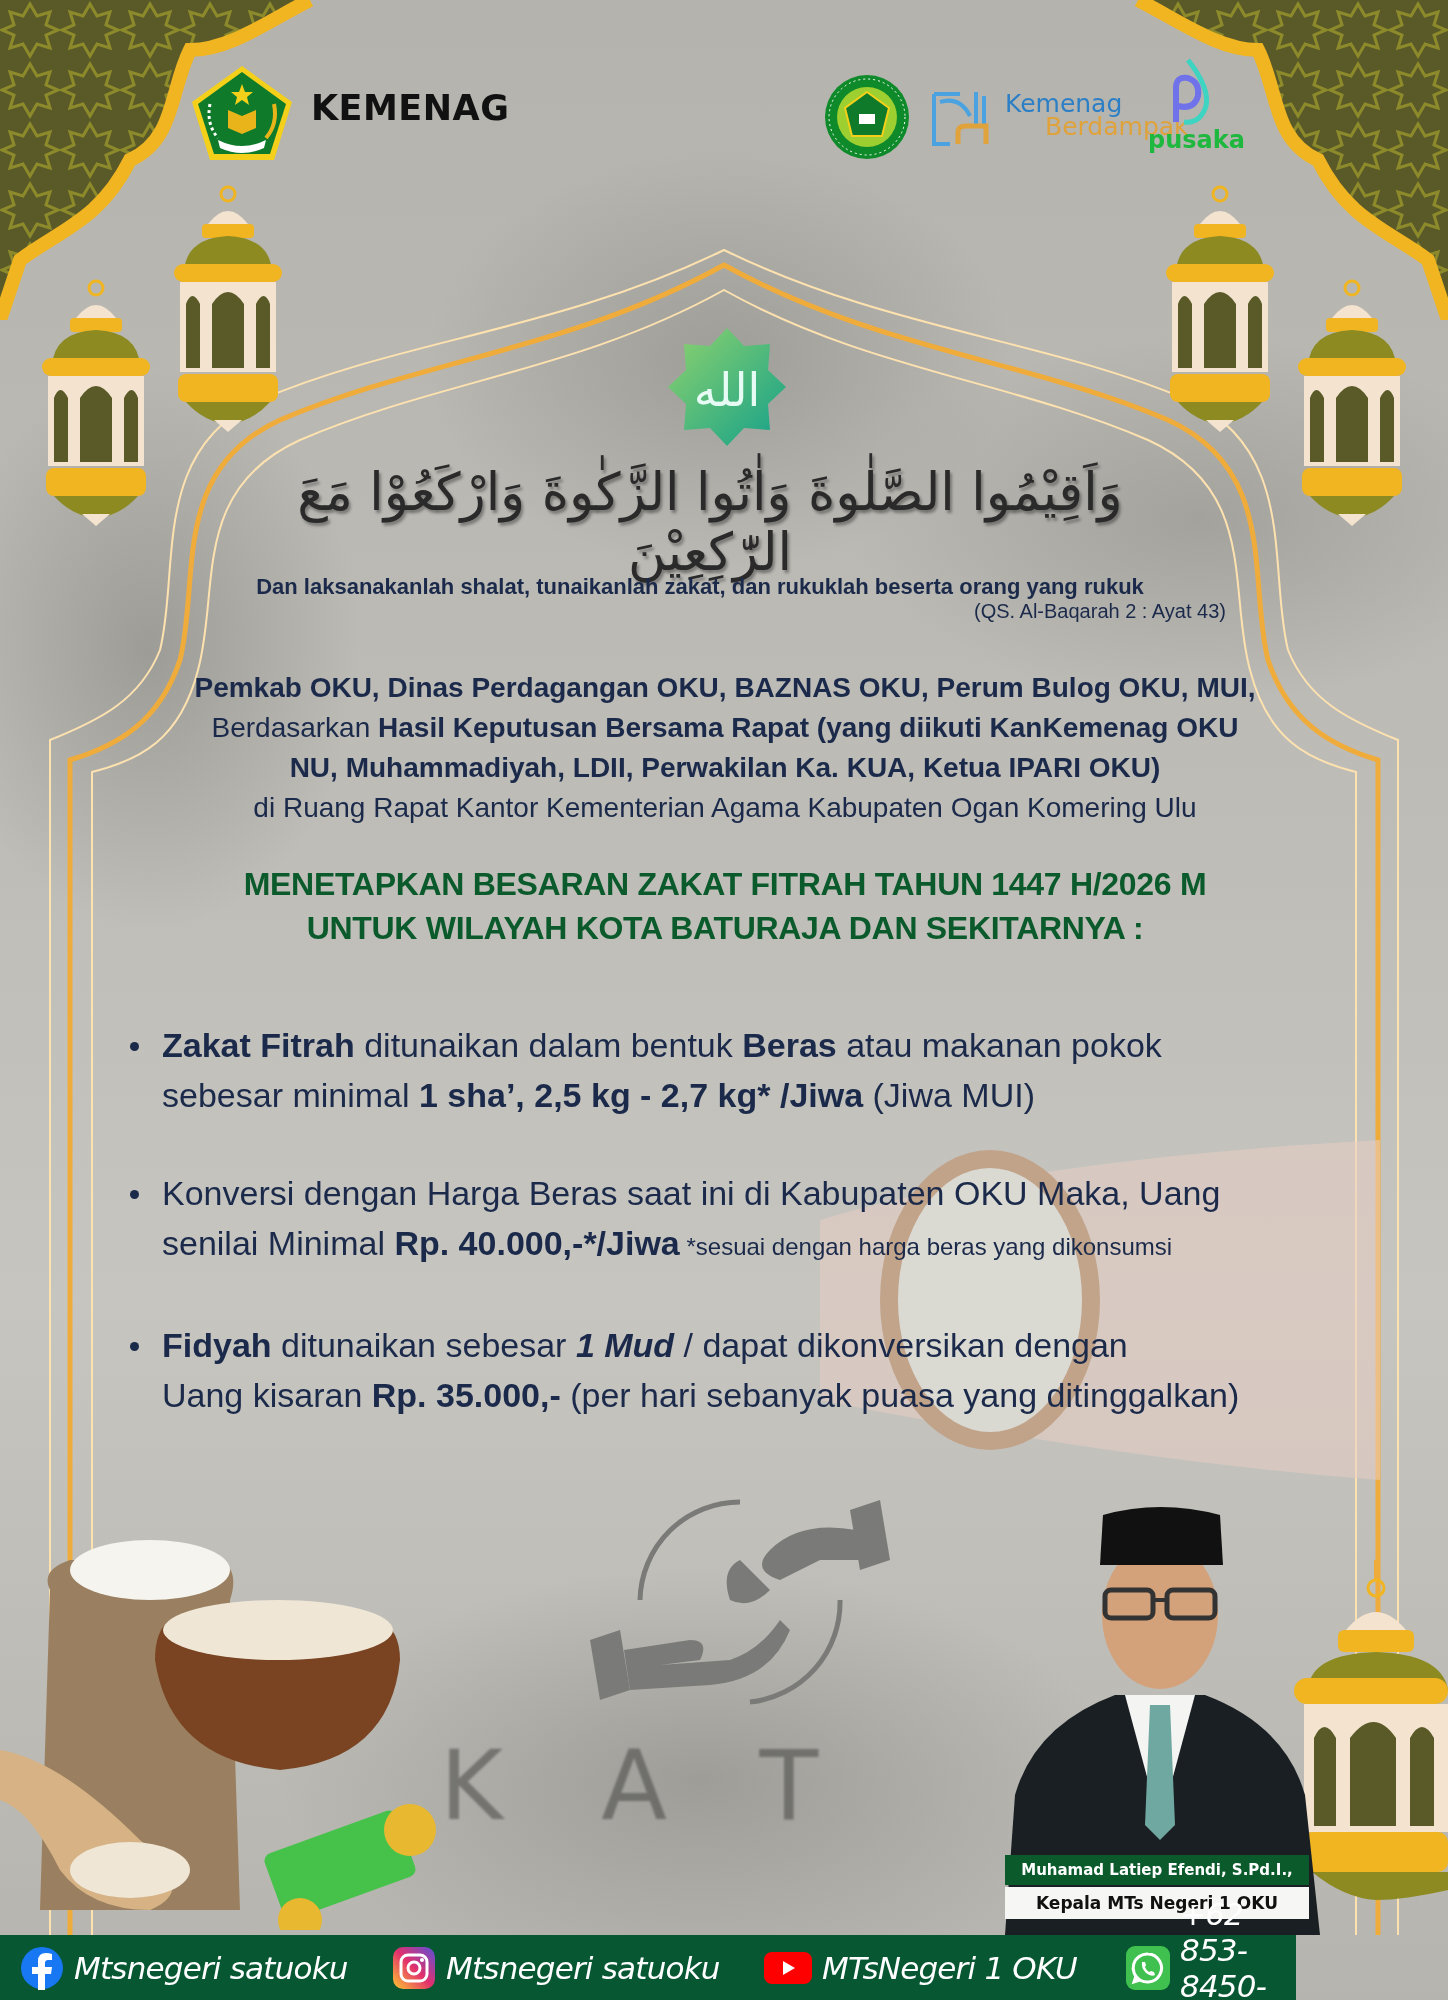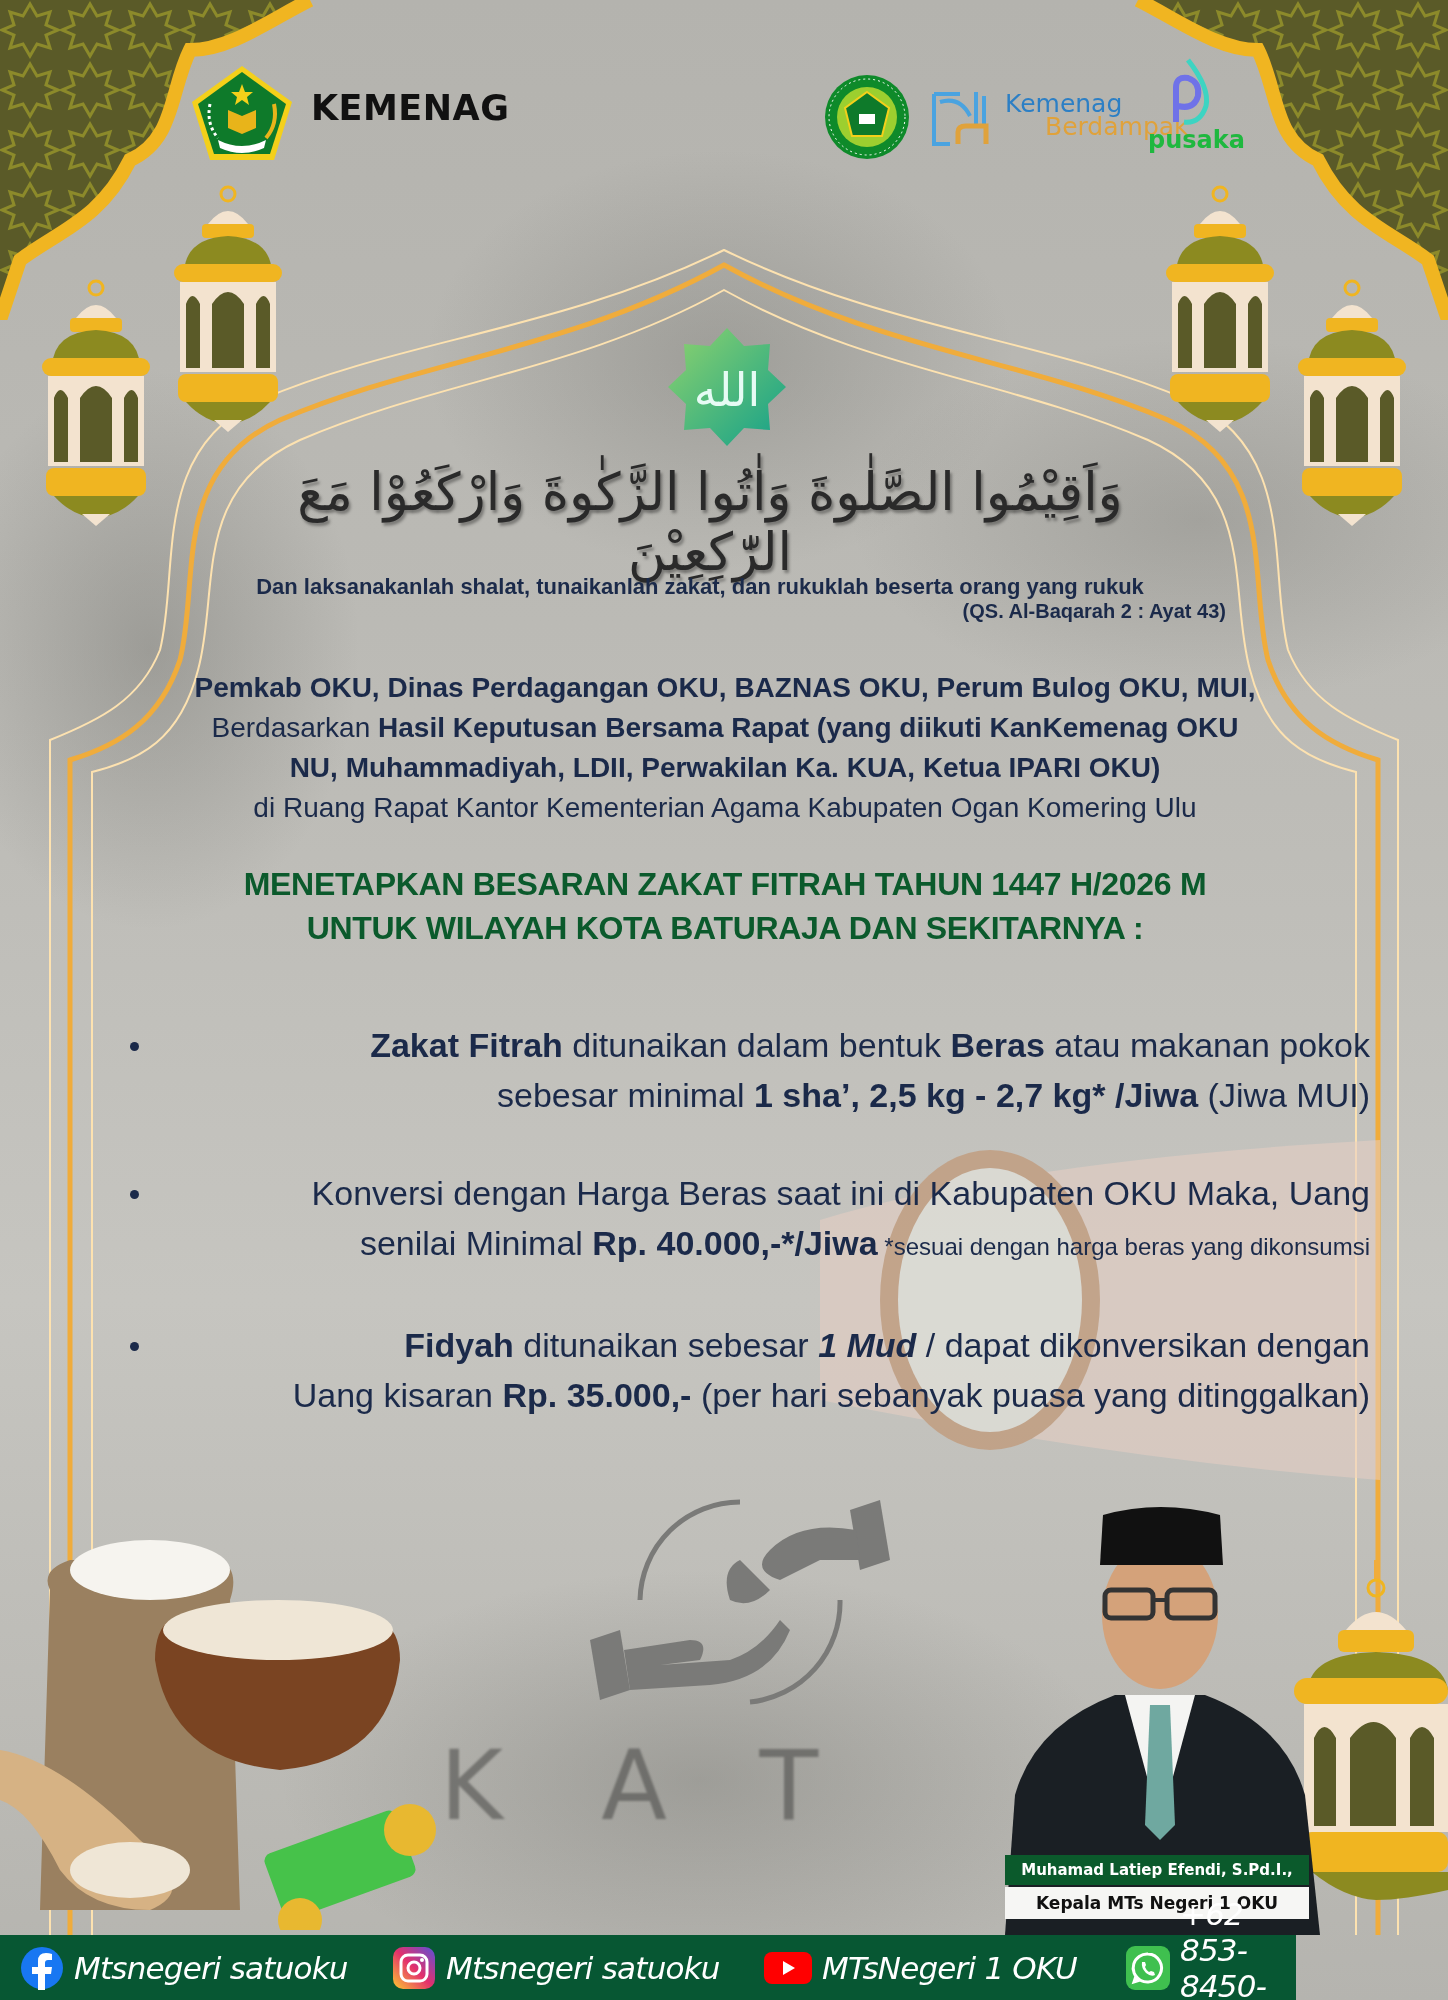--- a/index.html
+++ b/index.html
@@ -46,40 +46,40 @@
     left: 230px; top: 462px; width: 960px; text-align: center;
     font-family: "DejaVu Sans", sans-serif; font-size: 52px; color: #2a2a2a;
     direction: rtl; text-shadow: 2px 3px 3px rgba(0,0,0,0.35);
   }
   .translation {
     left: 180px; top: 574px; width: 1040px; text-align: center;
     font-size: 22px; font-weight: bold; color: #1b2a4a;
   }
   .source {
     right: 222px; top: 600px; text-align: right;
-    font-size: 20px; font-weight: bold; color: #1b2a4a;
+    font-size: 20px; font-weight: normal; color: #1b2a4a;
   }
 
   .decision {
     left: 160px; top: 668px; width: 1130px; text-align: center;
     font-size: 28px; line-height: 40px; color: #1b2a4a;
   }
   .decision b { font-weight: bold; }
 
   .heading {
     left: 130px; top: 862px; width: 1190px; text-align: center;
     font-size: 32px; line-height: 44px; font-weight: bold; color: #0b5a2c;
     letter-spacing: -0.3px;
   }
 
   
   .rice-hands { left: 820px; top: 1100px; width: 560px; height: 400px; opacity: 0.55; }
 
   .bullets { left: 120px; top: 1020px; width: 1250px; color: #1b2a4a; }
-  .bullet { position: relative; padding-left: 42px; font-size: 34px; line-height: 50px; margin-bottom: 48px; text-align: right; }
+  .bullet { position: relative; padding-left: 42px; font-size: 34px; line-height: 50px; margin-bottom: 48px; }
   .bullet::before { content: ""; position: absolute; left: 10px; top: 22px; width: 9px; height: 9px; border-radius: 50%; background: #1b2a4a; }
   .bullet b { font-weight: bold; }
   .bullet .small { font-size: 24px; }
 
   
   .zakat-icon { left: 580px; top: 1490px; width: 320px; height: 220px; }
   .zakat-letters { left: 440px; top: 1730px; width: 560px; height: 140px; font-size: 96px; color: rgba(70,70,68,0.55); letter-spacing: 100px; font-family: "DejaVu Sans", sans-serif; filter: blur(1px); }
 
   
   .rice-products { left: 0; top: 1510px; width: 450px; height: 420px; }

